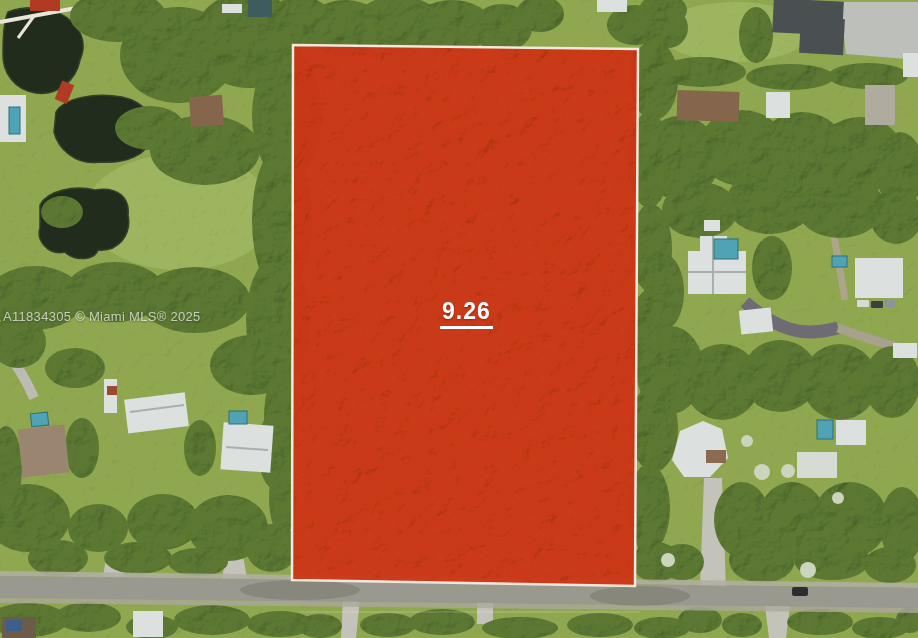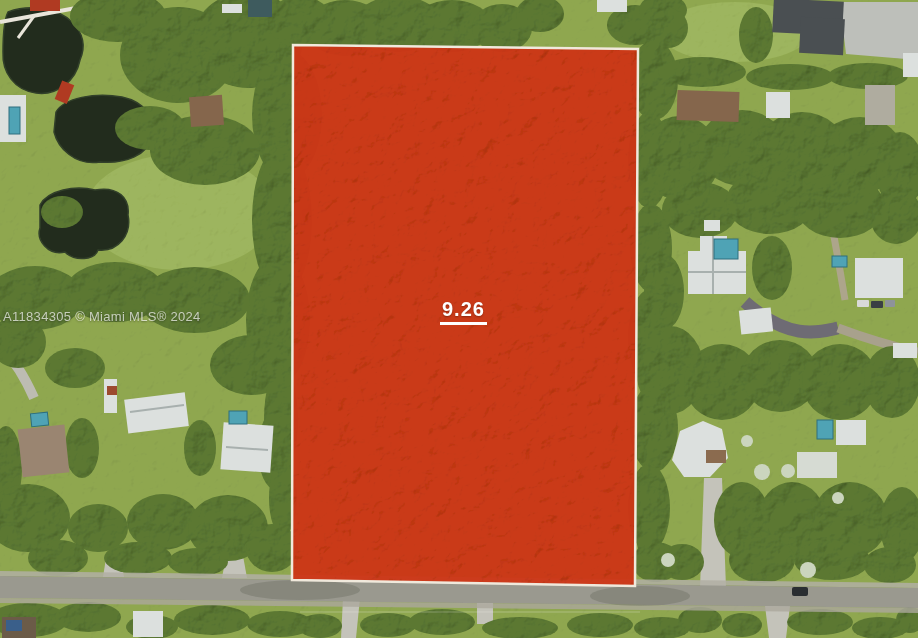--- a/index.html
+++ b/index.html
@@ -10,21 +10,21 @@
   .stage svg{position:absolute;left:0;top:0;}
   .watermark{
     position:absolute;left:3px;top:309px;
     font-size:13px;letter-spacing:.3px;
     color:rgba(255,255,255,.68);
     text-shadow:0 1px 2px rgba(0,0,0,.35);
     white-space:nowrap;user-select:none;
   }
   .acreage{
     position:absolute;left:440px;top:298px;
-    font-size:20px;font-weight:bold;letter-spacing:1px;
+    font-size:23px;font-weight:bold;letter-spacing:1px;
     color:#ffffff;
     border-bottom:3px solid #ffffff;
     padding:0 2px 1px 2px;
     text-shadow:0 1px 2px rgba(0,0,0,.30);
     user-select:none;
   }
 </style>
 </head>
 <body>
 
@@ -261,16 +261,16 @@
     <rect x="871" y="301" width="12" height="7" rx="1" fill="#3A3F44"></rect>
     <rect x="885" y="300" width="10" height="7" rx="1" fill="#8E939A"></rect>
   </g>
 
   <g>
     <polygon points="293,45 638,49 635,586 292,580" filter="url(#canopyRed)" opacity=".95" fill="#CE3513"></polygon>
     <polygon points="293,45 638,49 635,586 292,580" fill="none" stroke-width="2.5" stroke="#F0E9DC"></polygon>
   </g>
 </svg>
 
-<div class="watermark">A11834305 © Miami MLS® 2024</div>
+<div class="watermark">A11834305 © Miami MLS® 2025</div>
 <div class="acreage">9.26</div>
 
 </div>
 
 </body></html>

